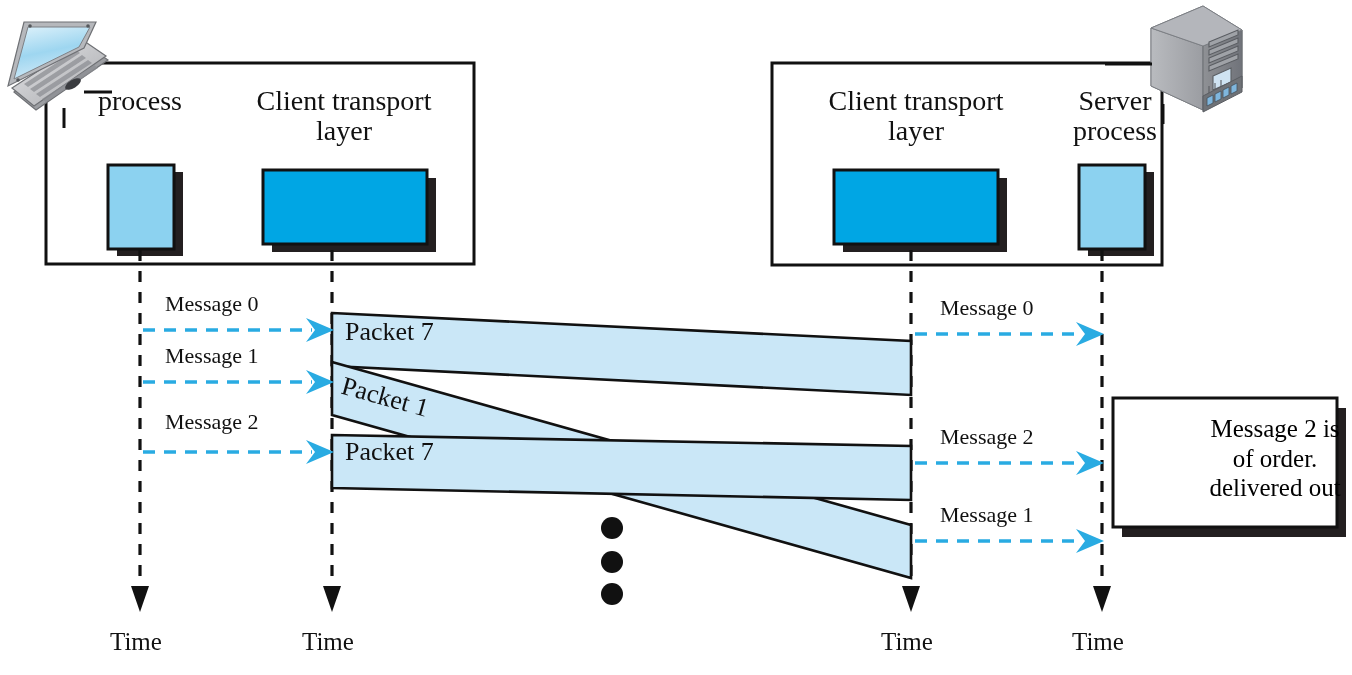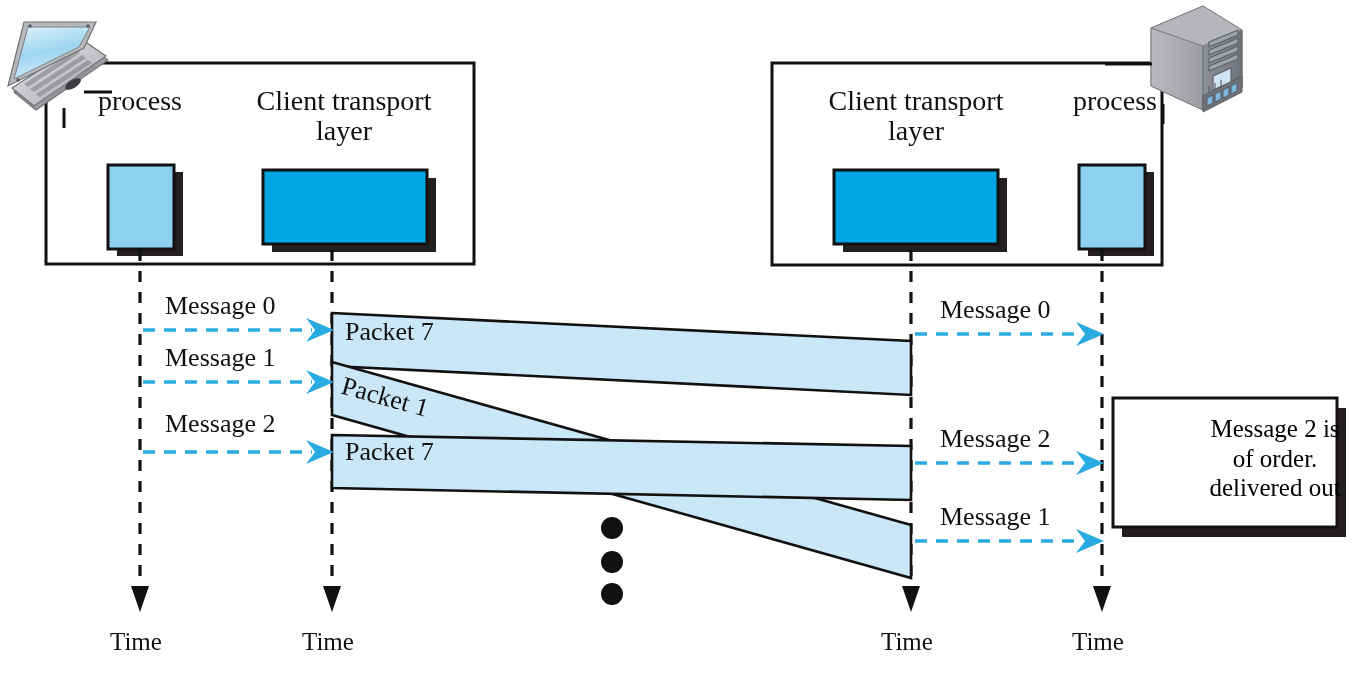--- a/index.html
+++ b/index.html
@@ -3,21 +3,21 @@
 <meta charset="utf-8">
 <style>
   html,body{margin:0;padding:0;background:#ffffff;}
   body{width:1352px;height:675px;position:relative;overflow:hidden;
        font-family:"Liberation Serif","DejaVu Serif",serif;color:#000;}
   #stage{position:absolute;left:0;top:0;width:1352px;height:675px;}
   #stage > svg{position:absolute;left:0;top:0;}
   .lbl{position:absolute;white-space:nowrap;line-height:1.08;
        font-family:"Liberation Serif","DejaVu Serif",serif;color:#111;}
   .hdr{font-size:28px;text-align:center;}
-  .msg{font-size:26px;}
+  .msg{font-size:22px;}
   .pkt{font-size:26px;}
   .time{font-size:25px;}
   .callout-text{position:absolute;font-size:25px;text-align:center;line-height:1.18;}
 </style>
 </head>
 <body>
 
 <div id="stage">
 
   <svg width="1352" height="675" viewBox="0 0 1352 675">
@@ -179,20 +179,21 @@
   <div class="lbl hdr" style="left:228px; top:86px; width:232px;">
     <div>Client transport</div>
     <div>layer</div>
   </div>
 
   <div class="lbl hdr" style="left:800px; top:86px; width:232px;">
     <div>Client transport</div>
     <div>layer</div>
   </div>
   <div class="lbl hdr" style="left:1035px; top:86px; width:160px;">
+    <div>Server</div>
     <div>process</div>
   </div>
 
   <div class="lbl msg" style="left:165px; top:292px;">Message 0</div>
   <div class="lbl msg" style="left:165px; top:344px;">Message 1</div>
   <div class="lbl msg" style="left:165px; top:410px;">Message 2</div>
 
   <div class="lbl pkt" style="left:345px; top:318px;">Packet 7</div>
   <div class="lbl pkt" style="left:346px; top:372px; transform:rotate(15.5deg); transform-origin:left top;">Packet 1</div>
   <div class="lbl pkt" style="left:345px; top:438px;">Packet 7</div>

